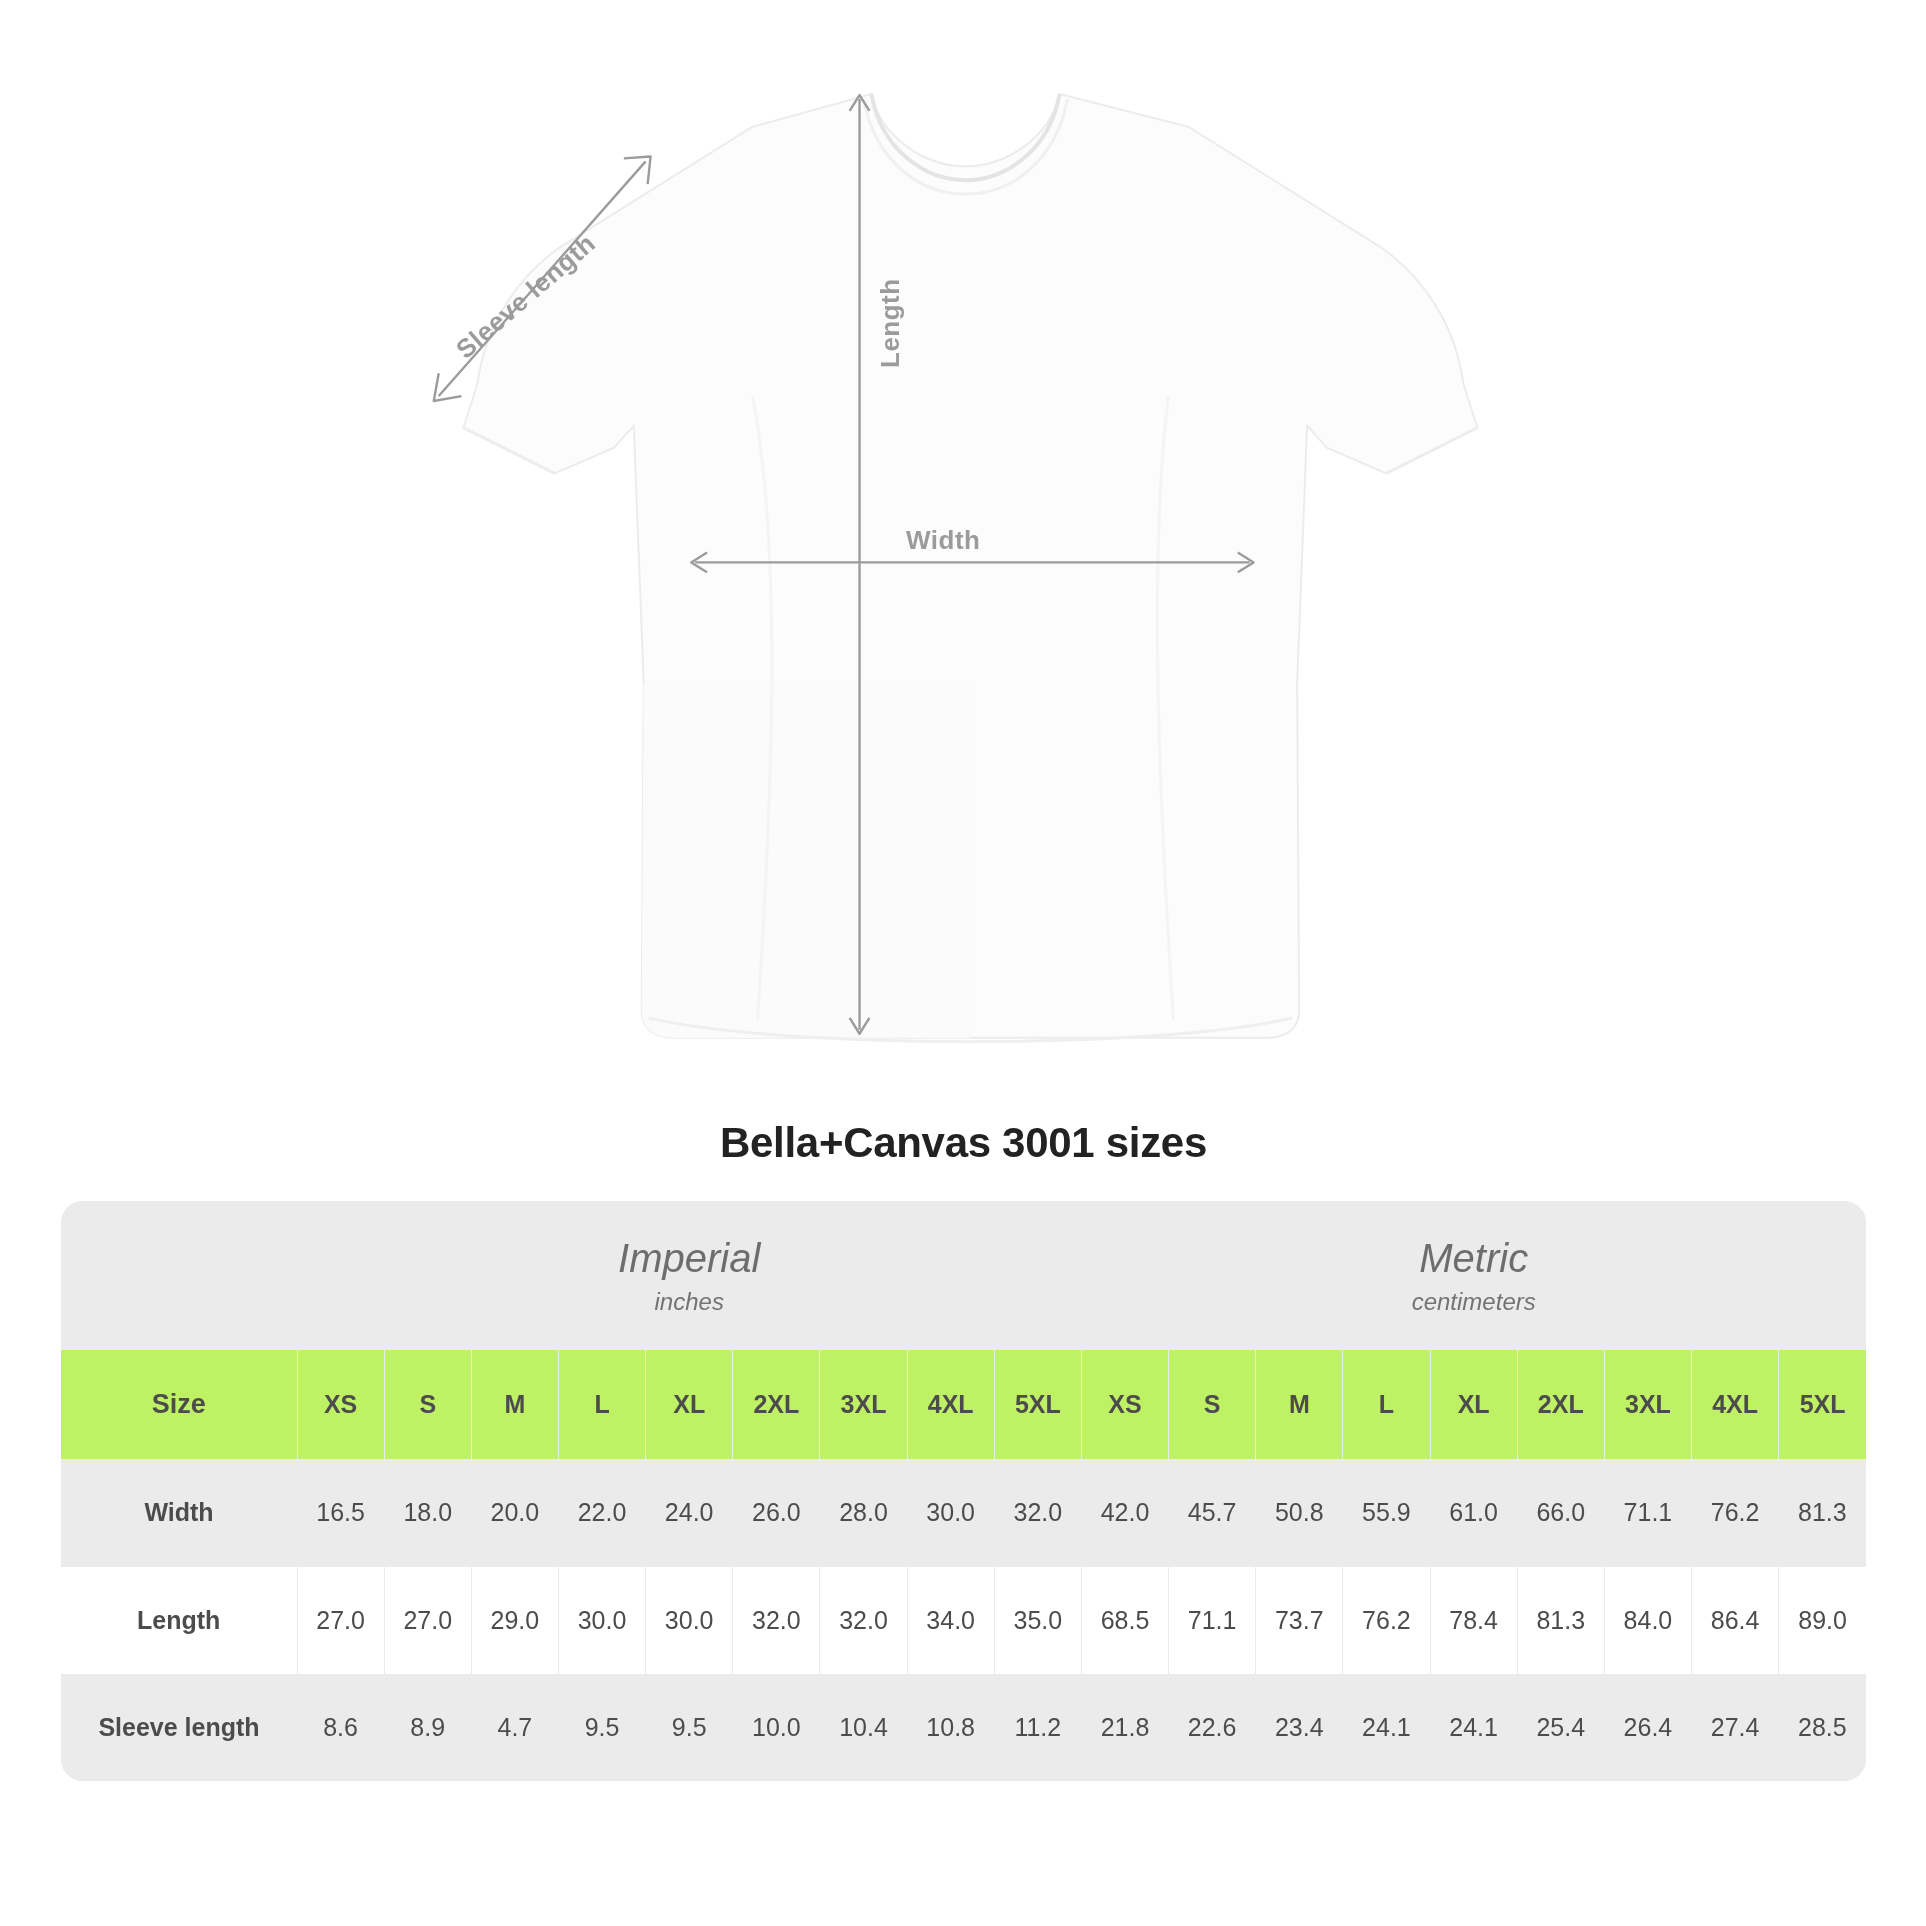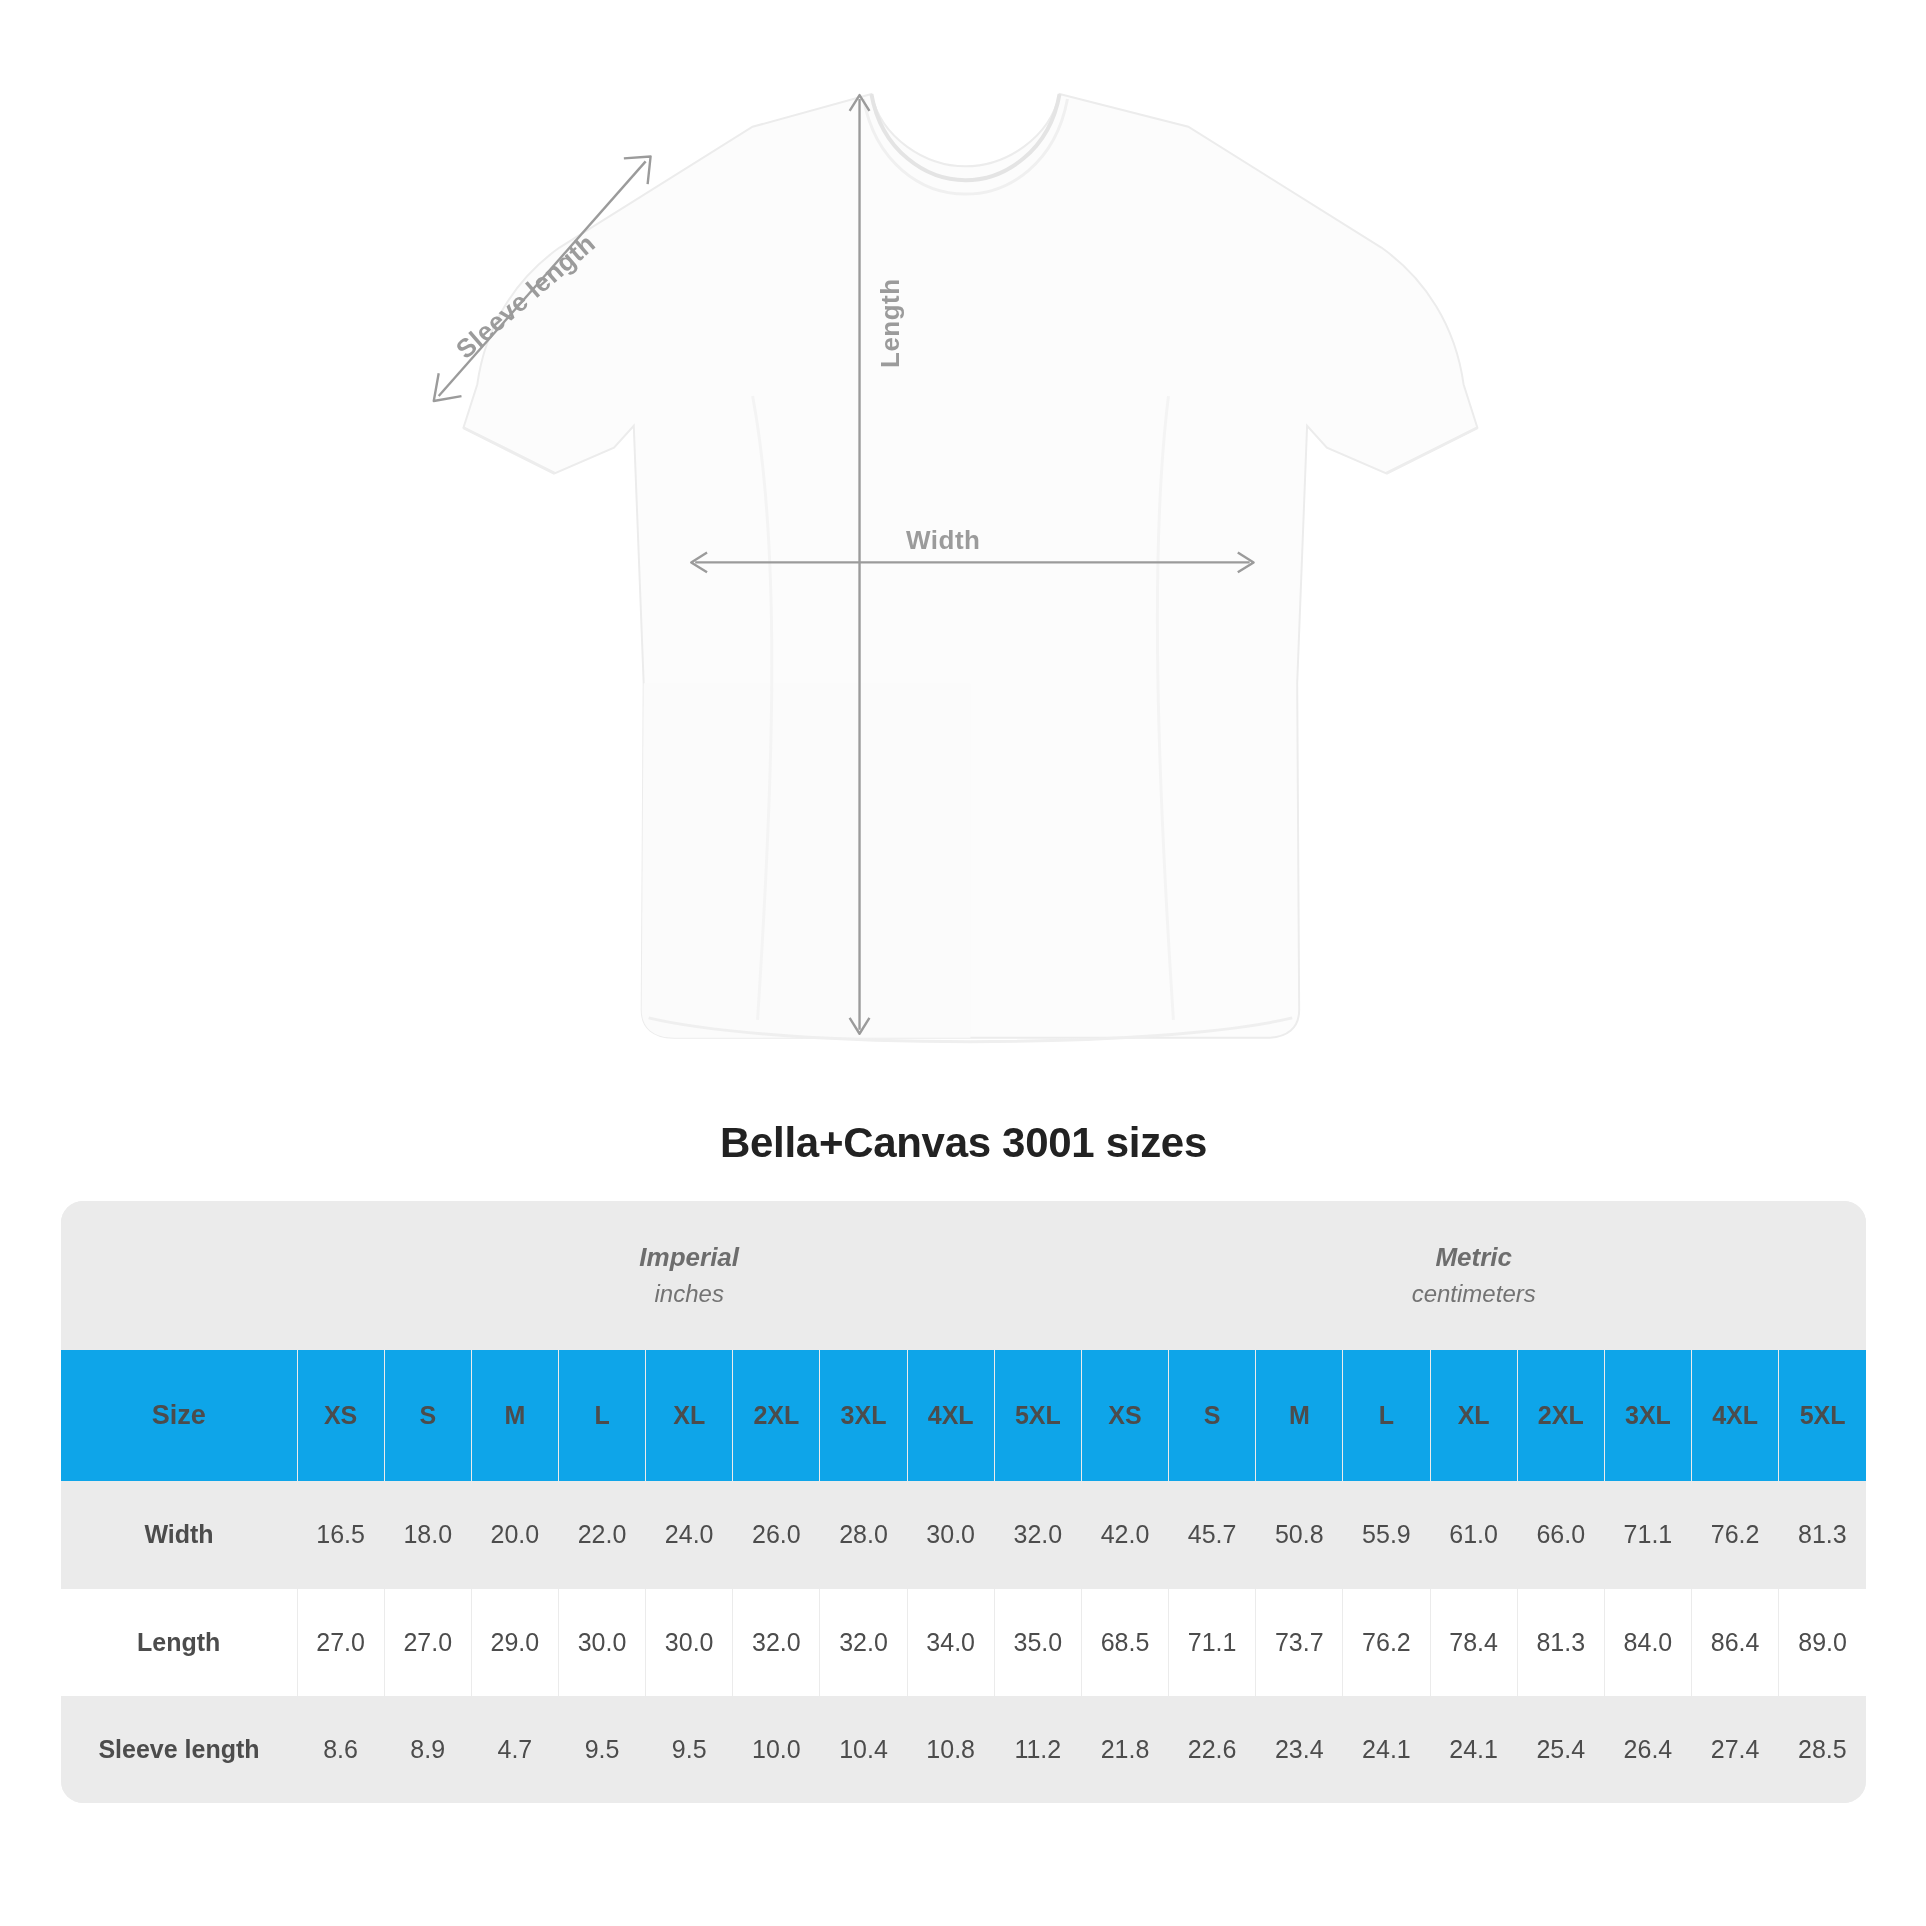--- a/index.html
+++ b/index.html
@@ -90,36 +90,36 @@
     color: #4c4c4c;
     padding: 0;
     border: none;
   }
   
   .unit-row td {
     height: 149px;
     background: #ebebeb;
   }
   .unit-name {
-    font-size: 26px;
+    font-size: 40px;
     font-style: italic;
-    font-weight: bold;
+    font-weight: normal;
     color: #6d6d6d;
     line-height: 1.1;
   }
   .unit-sub {
     font-size: 24px;
     font-style: italic;
     color: #737373;
     margin-top: 8px;
   }
   
   .size-row td {
-    height: 131px;
-    background: #0ea5e9;
+    height: 109px;
+    background: #bef264;
     font-weight: bold;
     color: #4c4c4c;
     font-size: 27px;
   }
   .size-row td.row-head {
     font-size: 27px;
   }
   
   .data-row td {
     height: 107px;

